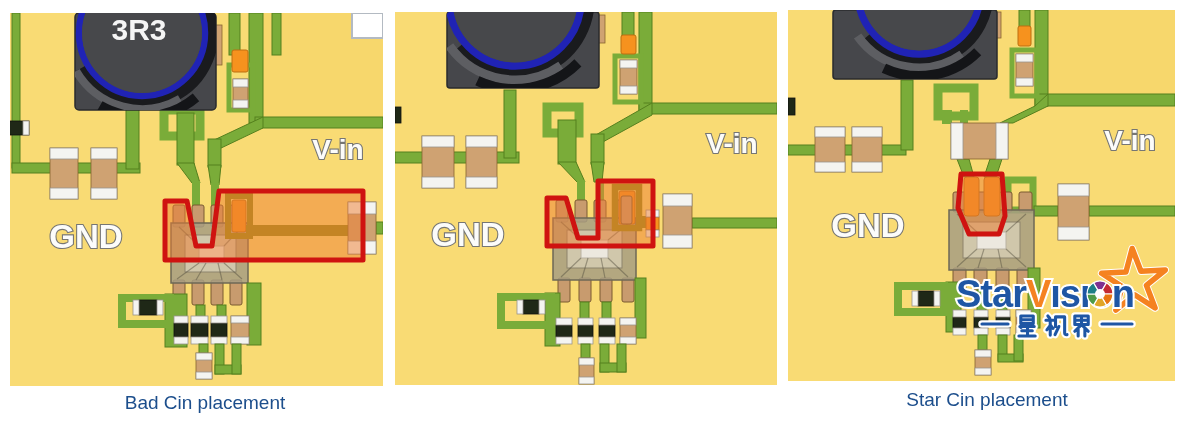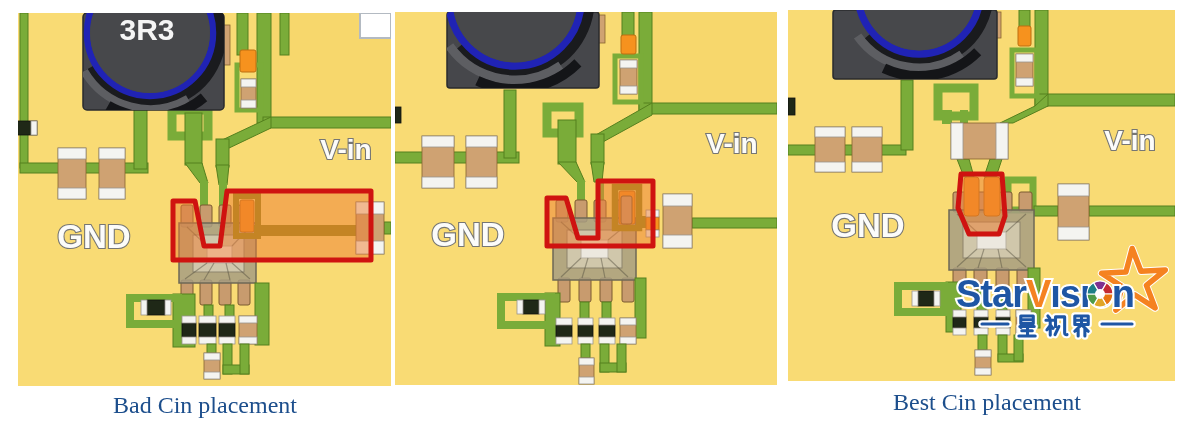--- a/index.html
+++ b/index.html
@@ -1,20 +1,20 @@
 <!DOCTYPE html>
 <html style="--board-yellow: #f9db74; --pour-yellow: #f7d76c; --trace-green: #7aac39; --trace-edge: #55801e; --highlight-red: #cf1310; --highlight-fill: rgba(237,125,49,0.5); --component-tan: #cfa272; --pad-orange: #f6921e; --trace-olive: #9a8a16; --caption-blue: #1c4e8c; --logo-blue: #1e56a4; --logo-orange: #f58220;"><head>
 <meta charset="utf-8">
 <style>
   html,body{margin:0;padding:0;background:#ffffff;}
   #stage{position:relative;width:1185px;height:441px;background:#ffffff;overflow:hidden;
          font-family:"Liberation Sans", sans-serif;}
   .panel{position:absolute;}
   .caption{position:absolute;transform:translateX(-50%);white-space:nowrap;
-           color:var(--caption-blue);font-size:24px;font-weight:400;letter-spacing:0px;font-family:Liberation Serif, serif;}
+           color:var(--caption-blue);font-size:19px;font-weight:400;letter-spacing:0px;}
   
   .gt   {fill:var(--trace-green);stroke:var(--trace-edge);stroke-width:1;}
   .gtn  {fill:var(--trace-green);}
   .gto  {fill:none;stroke:var(--trace-green);}
   .org  {fill:var(--pad-orange);stroke:#bd6f10;stroke-width:1;}
   .olvf {fill:var(--trace-olive);}
   .olvs {fill:none;stroke:var(--trace-olive);}
   .redshape{fill:var(--highlight-fill);stroke:var(--highlight-red);stroke-width:5;stroke-linejoin:round;}
   .capw {fill:#f4f4f1;stroke:#9a958d;stroke-width:0.8;}
   .capt {fill:var(--component-tan);stroke:#87652f;stroke-width:0.8;}
@@ -32,21 +32,21 @@
   .cjk-halo{stroke:#ffffff;stroke-width:7.5;fill:none;stroke-linecap:round;stroke-linejoin:round;}
   .cjk{stroke:var(--logo-blue);stroke-width:3.2;fill:none;stroke-linecap:round;stroke-linejoin:round;}
   .star-halo{fill:none;stroke:#ffffff;stroke-width:7.5;stroke-linejoin:round;}
   .star{fill:none;stroke:var(--logo-orange);stroke-width:5.5;stroke-linejoin:round;}
 </style>
 </head>
 <body>
 
 <div id="stage">
 
-  <div class="panel" style="left:18px;top:13px;width:373px;height:373px;">
+  <div class="panel" style="left:10px;top:13px;width:373px;height:373px;">
   <svg width="373" height="373" viewBox="0 0 373 373">
     <rect x="0" y="0" width="373" height="373" fill="var(--board-yellow)"></rect>
     <rect x="250" y="0" width="123" height="106" fill="var(--pour-yellow)"></rect>
 
     <g>
       <rect class="gt" x="2" y="0" width="8" height="155"></rect>
       <rect class="gt" x="2" y="150" width="128" height="10"></rect>
       <rect class="gt" x="116" y="95" width="13" height="61"></rect>
       <rect class="gt" x="219" y="0" width="11" height="42"></rect>
       <rect class="gt" x="239" y="0" width="14" height="110"></rect>
@@ -515,14 +515,14 @@
       </g>
       <g transform="translate(1070,314) scale(0.96)">
         <path class="cjk-halo" d="M5,2 h14 v9 h-14 z M5,6.5 h14 M12,2 v9 M12,11 l-7,7 M12,11 l7,7 M8.5,16 v7 M15.5,15 v8"></path>
         <path class="cjk" d="M5,2 h14 v9 h-14 z M5,6.5 h14 M12,2 v9 M12,11 l-7,7 M12,11 l7,7 M8.5,16 v7 M15.5,15 v8"></path>
       </g>
       <path class="cjk" d="M982,324 h26 M1102,324 h30" stroke-width="4.5"></path>
     </g>
   </svg>
 
   <div class="caption" style="left:205px;top:392px;">Bad Cin placement</div>
-  <div class="caption" style="left:987px;top:389px;">Best Cin placement</div>
+  <div class="caption" style="left:987px;top:389px;">Star Cin placement</div>
 </div>
 
 </body></html>

